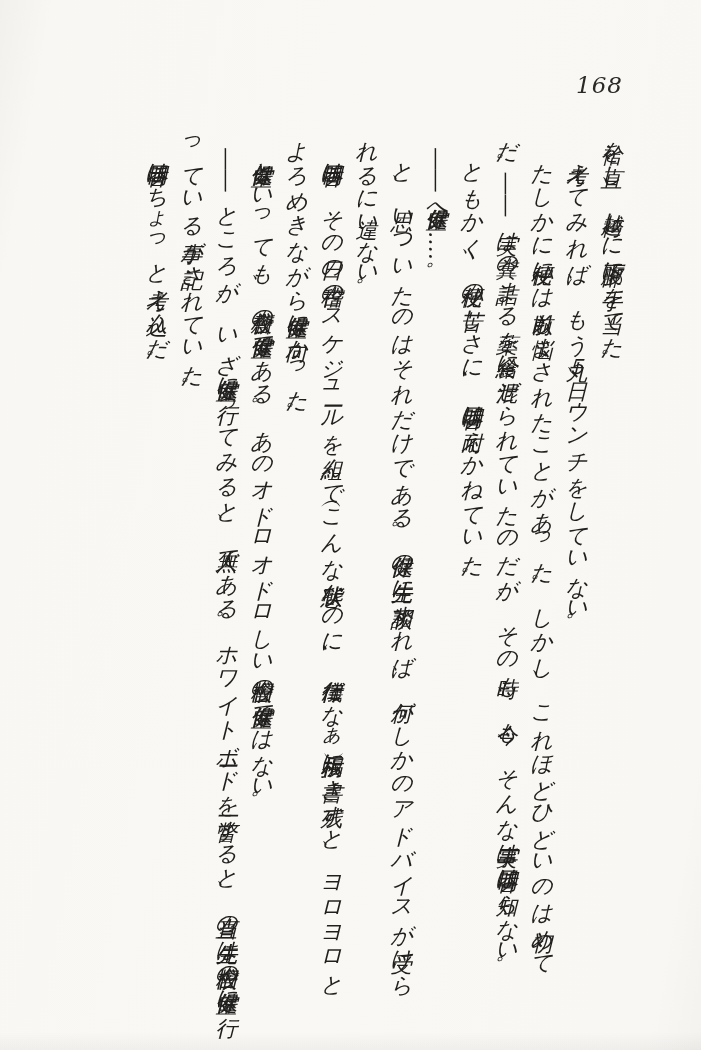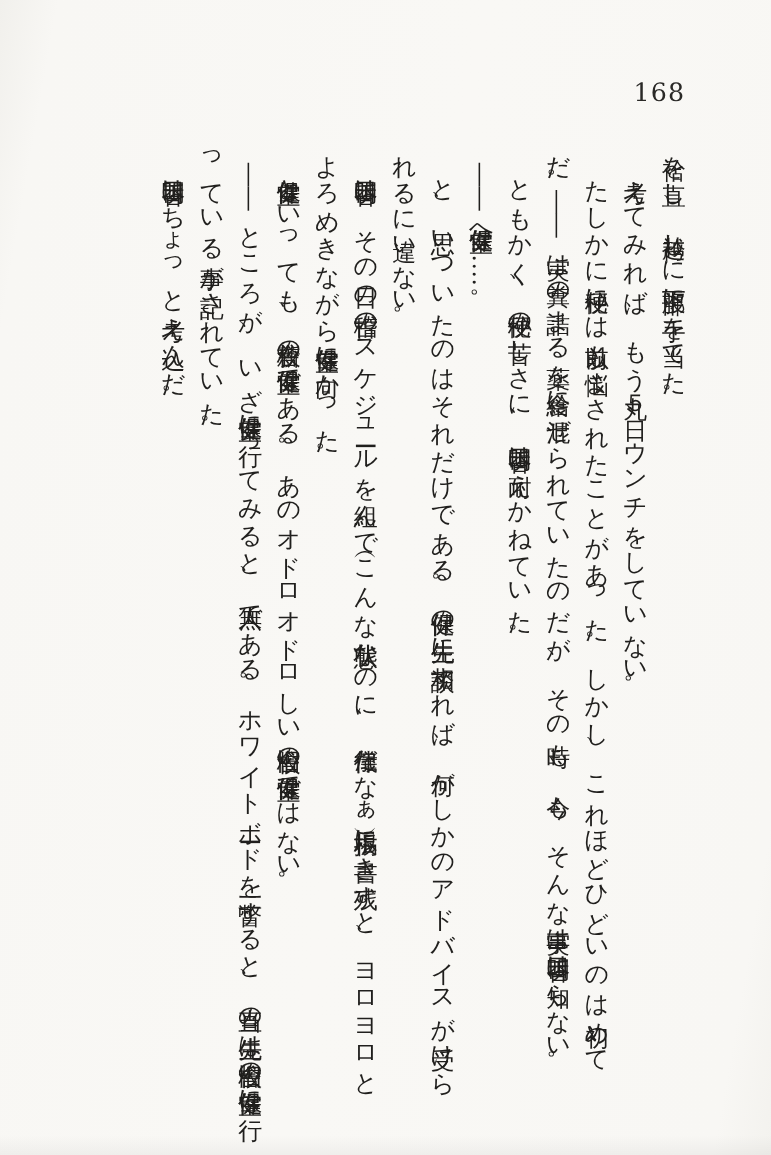--- a/index.html
+++ b/index.html
@@ -18,20 +18,21 @@
     height: 1050px;
     background:
       linear-gradient(100deg,
         #f1f0ec 0%,
         #f8f7f4 6%,
         #f9f8f5 50%,
         #f8f7f4 94%,
         #f3f2ee 100%);
     font-family: "DejaVu Serif", "Liberation Serif", serif;
     color: #1d1c1a;
+    font-style: italic;
   }
   
   .scan-page::after {
     content: "";
     position: absolute;
     left: 0; right: 0; bottom: 0;
     height: 18px;
     background: linear-gradient(to bottom, rgba(0,0,0,0), rgba(0,0,0,0.04));
     pointer-events: none;
   }

